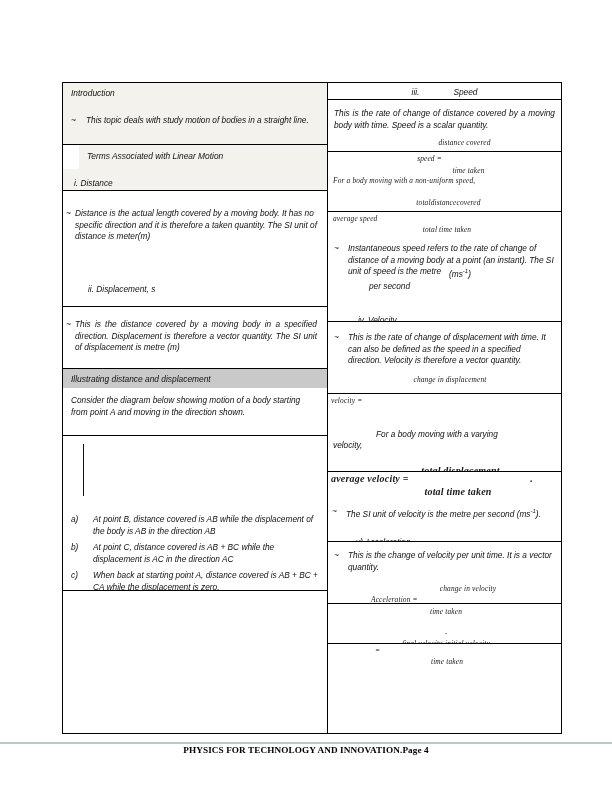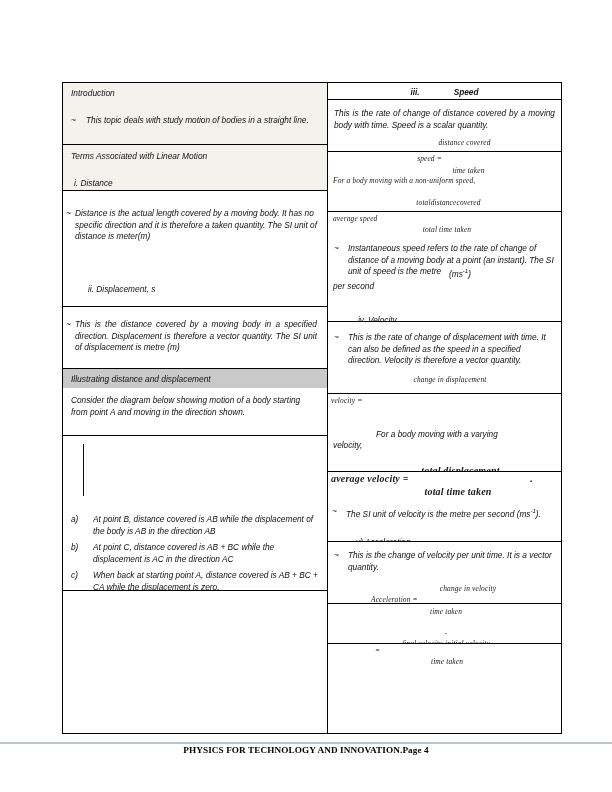--- a/index.html
+++ b/index.html
@@ -160,21 +160,21 @@
         <div class="hdr-it">Introduction</div>
       </div>
 
       <div class="cell shade-cream" style="height:40px;padding:10px 0 0 0;">
         <div class="dash-row">
           <span class="body-it dash">~</span>
           <span class="body-it txt">This topic deals with study motion of bodies in a straight line.</span>
         </div>
       </div>
 
-      <div class="cell shade-cream" style="height:24px;padding:6px 8px 0 8px;border-bottom:none;">
+      <div class="cell shade-cream" style="height:24px;padding:6px 8px 0 8px;border-bottom:none;margin-left:16px;">
         <div class="hdr-it">Terms Associated with Linear Motion</div>
       </div>
 
       <div class="cell shade-cream" style="height:22px;padding:9px 8px 0 11px;">
         <div class="body-it">i. Distance</div>
       </div>
 
       <div class="cell" style="height:89px;padding:17px 0 0 0;border-bottom:none;">
         <div class="dash-row" style="padding-left:3px;">
           <span class="body-it dash" style="width:9px;flex:0 0 9px;padding-left:0;">~</span>
@@ -218,21 +218,21 @@
           <span class="body-it tx">When back at starting point A, distance covered is AB + BC + CA while the displacement is zero.</span>
         </div>
       </div>
 
       <div class="cell" style="flex:1;border-bottom:none;"></div>
 
     </div>
 
     <div class="col col-right">
 
-      <div class="cell" style="height:17px;padding:4px 0 0 0;font-weight:bold;">
+      <div class="cell" style="height:17px;padding:4px 0 0 0;">
         <div style="display:flex;justify-content:center;gap:34px;">
           <span class="body-it">iii.</span>
           <span class="body-it">Speed</span>
         </div>
       </div>
 
       <div class="cell" style="height:52px;padding:8px 6px 0 6px;">
         <div class="body-it just">This is the rate of change of distance covered by a moving body with time. Speed is a scalar quantity.</div>
         <div class="formula" style="text-align:center;margin-top:7px;margin-left:40px;">distance covered</div>
       </div>
@@ -248,21 +248,21 @@
         <div class="formula" style="text-align:left;">average speed</div>
         <div class="formula" style="text-align:center;margin-left:6px;margin-top:1px;">total time taken</div>
 
         <div class="dash-row" style="padding:0;margin-top:9px;">
           <span class="body-it dash" style="width:14px;flex:0 0 14px;padding-left:1px;">~</span>
           <span class="body-it txt">Instantaneous  speed  refers to the rate of change of distance of a moving body at a point (an instant).  The SI unit of speed is the metre</span>
         </div>
         <div class="body-it" style="margin-left:116px;margin-top:-11.6px;">
           <span>(ms</span><span class="sup">-1</span><span>)</span>
         </div>
-        <div class="body-it" style="margin-top:0px;">per second</div>
+        <div class="body-it" style="margin-left:36px;margin-top:0px;">per second</div>
 
         <div class="body-it" style="margin-left:25px;margin-top:23px;">iv. Velocity</div>
       </div>
 
       <div class="cell" style="height:72px;padding:10px 6px 0 5px;">
         <div class="dash-row" style="padding:0;">
           <span class="body-it dash" style="width:14px;flex:0 0 14px;padding-left:1px;">~</span>
           <span class="body-it txt">This is the rate of change of displacement with time. It can also be defined as the speed in a specified direction. Velocity is therefore a vector quantity.</span>
         </div>
         <div class="formula" style="text-align:center;margin-top:8px;margin-left:12px;">change in displacement</div>

